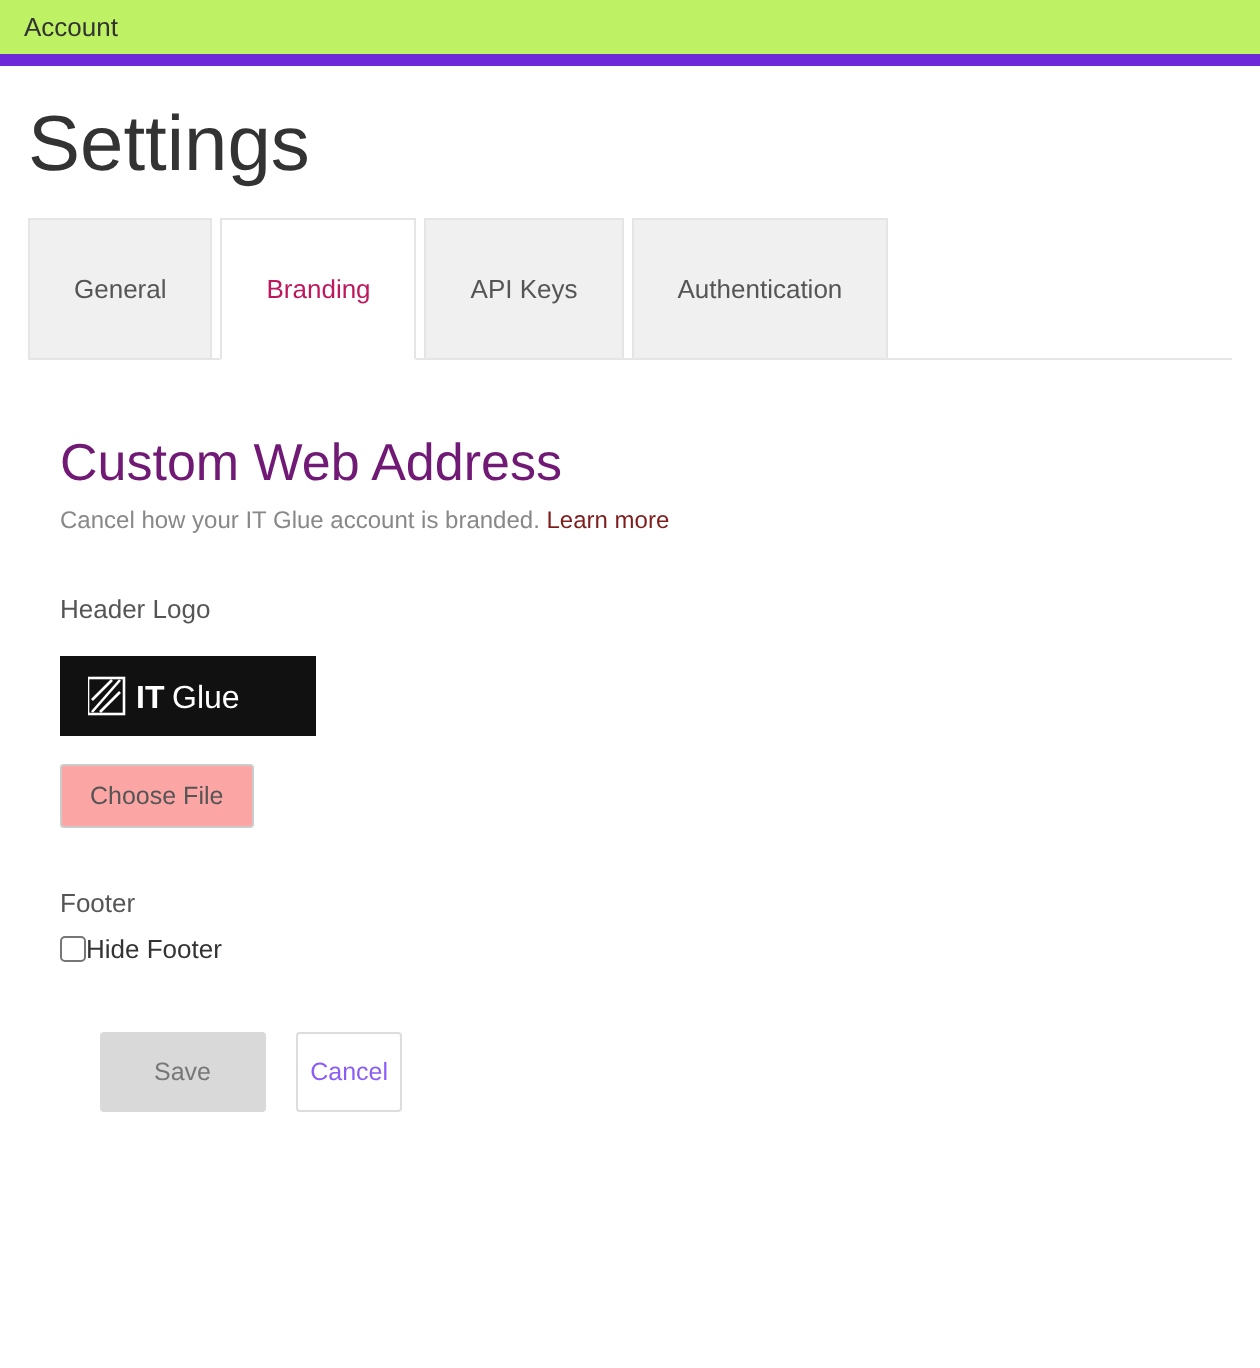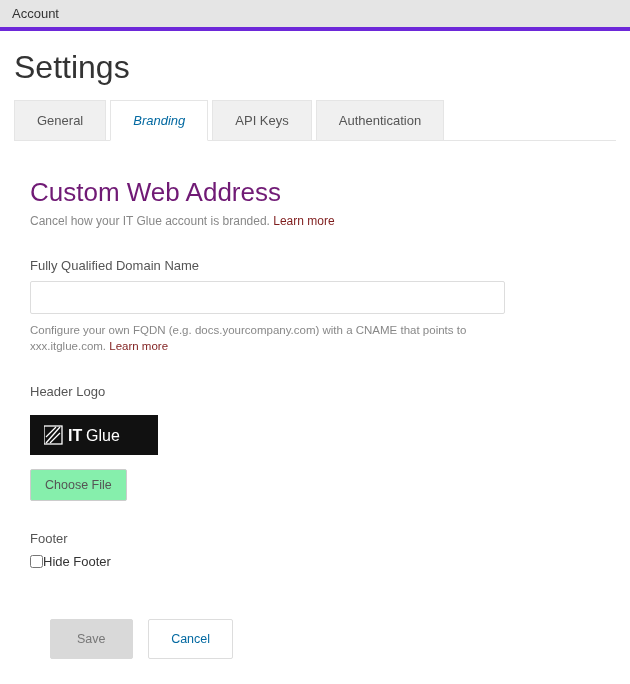--- a/index.html
+++ b/index.html
@@ -5,55 +5,54 @@
   * { box-sizing: border-box; }
   body {
     margin: 0;
     font-family: -apple-system, BlinkMacSystemFont, "Segoe UI", Helvetica, Arial, sans-serif;
     font-size: 13px;
     color: #333;
     background: #fff;
     width: 630px;
   }
   .topbar {
-    background: #e5e5e5;
-    border-bottom: 4px solid #6d28d9;
+    background: #bef264;
+    border-bottom: 6px solid #6d28d9;
     padding: 6px 12px;
     font-size: 13px;
     color: #333;
   }
   .page {
     padding: 0 14px;
   }
   h1.page-title {
     font-weight: 300;
-    font-size: 32px;
+    font-size: 39px;
     margin: 18px 0 14px 0;
     color: #333;
   }
   .tabs {
     display: flex;
     border-bottom: 1px solid #e5e5e5;
   }
   .tab {
-    padding: 12px 22px;
+    padding: 27px 22px;
     background: #f0f0f0;
     border: 1px solid #e5e5e5;
     border-bottom: none;
     font-size: 13px;
     color: #555;
     cursor: pointer;
     margin-right: 4px;
   }
   .tab.active {
     background: #fff;
     border-bottom: 1px solid #fff;
     margin-bottom: -1px;
-    color: #0369a1;
-    font-style: italic;
+    color: #be185d;
   }
   .content {
     padding: 36px 16px 20px 16px;
   }
   h2.section-title {
     font-weight: 300;
     font-size: 26px;
     margin: 0 0 6px 0;
     color: #701a75;
   }
@@ -91,42 +90,41 @@
   .logo-box {
     background: #111;
     display: inline-flex;
     padding: 8px 14px;
     margin-top: 8px;
   }
   .logo-box svg { display: block; }
   .btn {
     display: inline-block;
     border: 1px solid #ccc;
-    background: #86efac;
+    background: #fca5a5;
     padding: 8px 14px;
     font-size: 12.5px;
     color: #555;
     cursor: pointer;
     border-radius: 2px;
   }
   .btn-row { margin-top: 14px; }
   .btn-primary {
     background: #d9d9d9;
     border: 1px solid #d9d9d9;
     color: #777;
     padding: 12px 26px;
     margin-right: 12px;
     margin-left: 20px;
   }
   .btn-secondary {
     background: #fff;
     border: 1px solid #ddd;
-    color: #0369a1;
-    padding: 12px 22px;
-    margin-top: 16px;
+    color: #8b5cf6;
+    padding: 12px 6px;
   }
   .checkbox-row {
     display: flex;
     align-items: center;
     margin-top: 8px;
   }
   .checkbox-row input { margin: 0; }
   .actions { margin-top: 34px; }
 </style>
 </head>
@@ -147,27 +145,20 @@
     <div class="tab">Authentication</div>
   </div>
 
   <div class="content">
 
     <h2 class="section-title">Custom Web Address</h2>
     <div class="subtext">
       <span>Cancel how your IT Glue account is branded. </span><span class="link">Learn more</span>
     </div>
 
-    <div class="field-block">
-      <label class="field-label">Fully Qualified Domain Name</label>
-      <input type="text" class="text-input" value="" style="">
-      <div class="hint">
-        <span>Configure your own FQDN (e.g. docs.yourcompany.com) with a CNAME that points to xxx.itglue.com. </span><span class="link">Learn more</span>
-      </div>
-    </div>
 
     <div class="field-block">
       <label class="field-label">Header Logo</label>
       <div class="logo-box">
         <svg width="100" height="24" viewBox="0 0 100 24">
           <g fill="#fff">
             <rect x="0" y="3" width="18" height="18" fill="none" stroke="#fff" stroke-width="1.3"></rect>
             <line x1="2" y1="20" x2="16" y2="4" stroke="#fff" stroke-width="1.3"></line>
             <line x1="2" y1="14" x2="12" y2="4" stroke="#fff" stroke-width="1.3"></line>
             <line x1="6" y1="20" x2="16" y2="10" stroke="#fff" stroke-width="1.3"></line>

